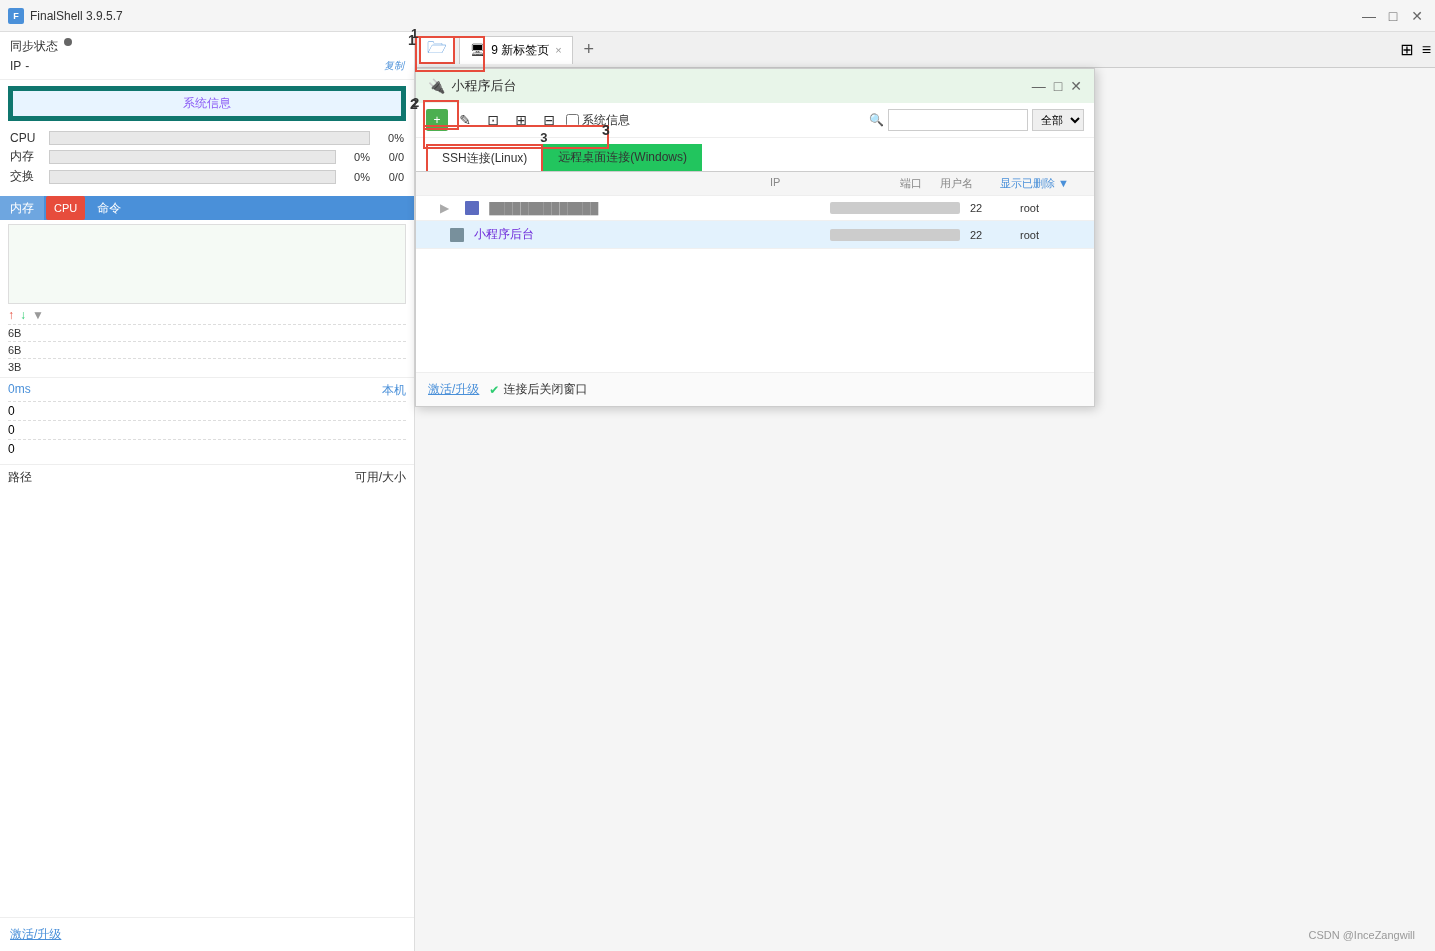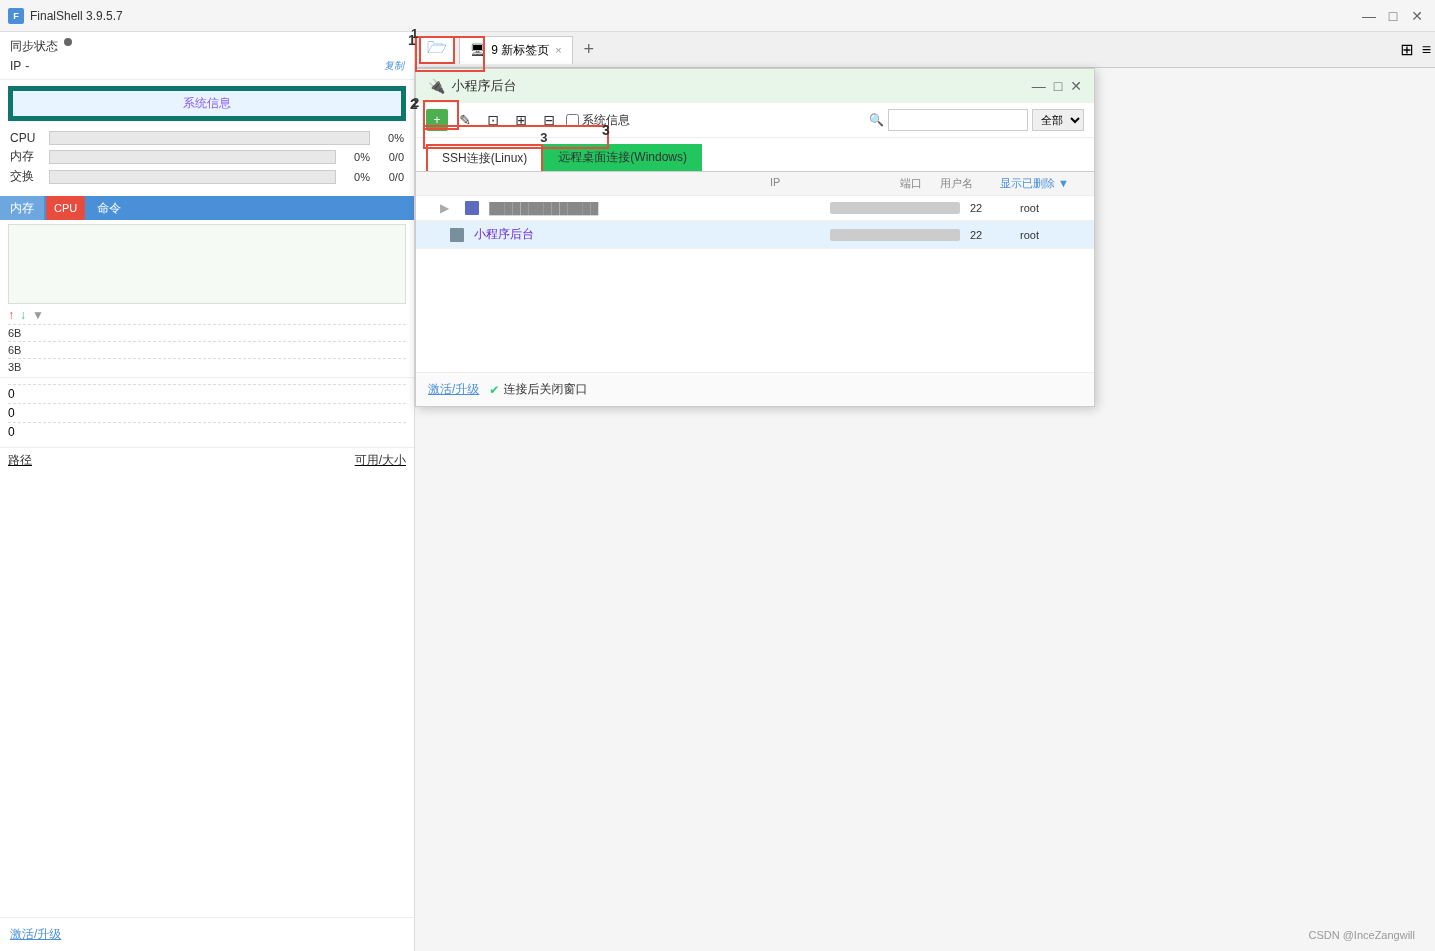--- a/index.html
+++ b/index.html
@@ -206,21 +206,20 @@
       font-size: 12px;
     }
     .latency-label { color: #4a90d9; }
     .latency-remote { color: #4a90d9; }
 
     
     .disk-section {
       padding: 4px 8px;
       border-top: 1px solid #eee;
       margin-top: 4px;
-      text-decoration: underline;
     }
     .disk-header {
       display: flex;
       justify-content: space-between;
       font-size: 12px;
       color: #333;
       margin-bottom: 2px;
     }
 
     
@@ -560,20 +559,24 @@
       </div>
       <hr class="dashed-separator">
       <div class="net-val">6B</div>
       <hr class="dashed-separator">
       <div class="net-val">6B</div>
       <hr class="dashed-separator">
       <div class="net-val">3B</div>
     </div>
 
     <div class="latency-section">
+      <div class="latency-header">
+        <span class="latency-label">0ms</span>
+        <span class="latency-remote">本机</span>
+      </div>
       <hr class="dashed-separator">
       <div>0</div>
       <hr class="dashed-separator">
       <div>0</div>
       <hr class="dashed-separator">
       <div>0</div>
     </div>
 
     <div class="disk-section">
       <div class="disk-header">

